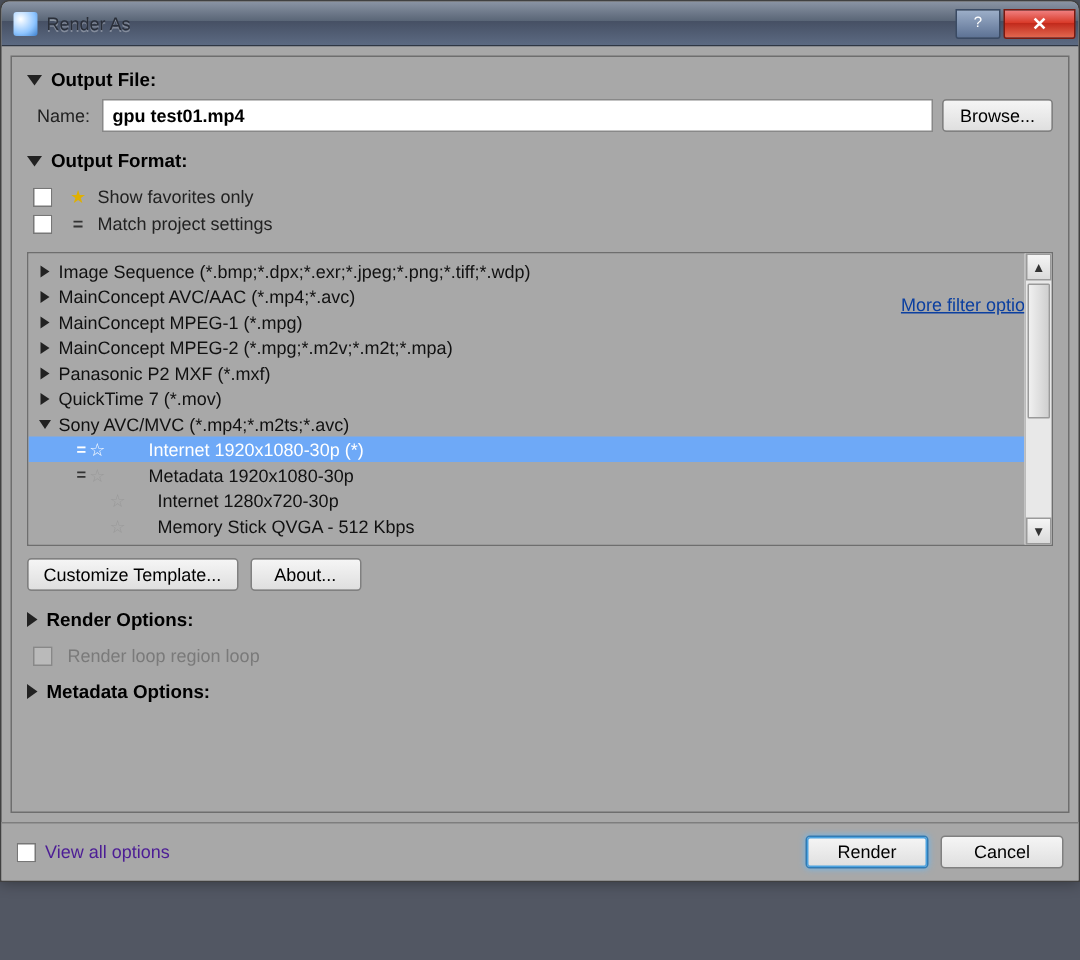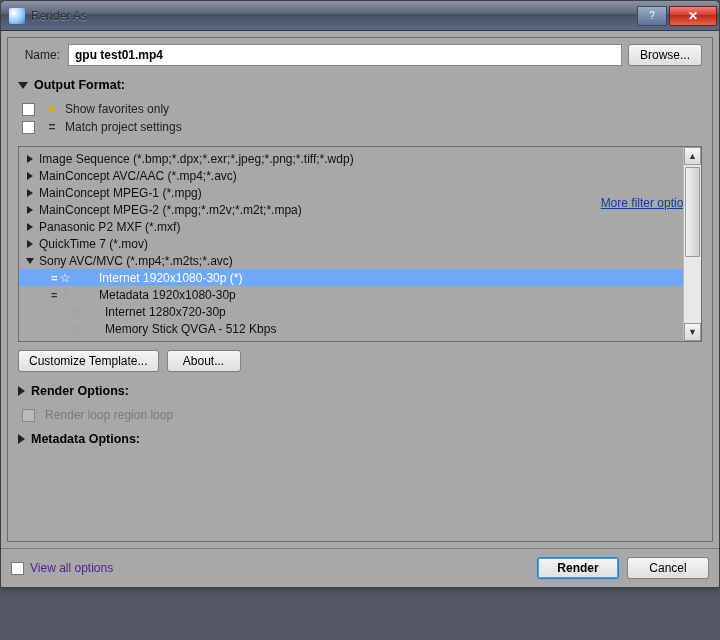--- a/index.html
+++ b/index.html
@@ -83,21 +83,20 @@
   }
   button.std {
     height: 22px; min-width: 74px; font-size: 12px;
     background: linear-gradient(#f5f5f5, #dfdfdf);
     border: 1px solid #808080; border-radius: 3px;
     padding: 0 10px; cursor: pointer;
   }
   button.std.default {
     box-shadow: 0 0 0 1px #4da3e0 inset, 0 0 4px #6fb5ea;
     border-color: #2f7bb5;
-    font-weight: bold;
   }
 
   .filter-opts { margin-top: 4px; margin-bottom: 2px; }
   .chk-row { display: flex; align-items: center; height: 18px; margin-left: 4px; }
   .chkbox { width: 13px; height: 13px; background: #fff; border: 1px solid #777; margin-right: 10px; }
   .chk-icon { width: 14px; display: flex; justify-content: center; margin-right: 6px; }
   .star { color: #e0b000; font-size: 12px; }
   .eq { color: #333; font-size: 12px; font-weight: bold; }
   .chk-label { font-size: 12px; color: #222; }
   .more-link { position: absolute; right: 16px; top: 158px; font-size: 12px; color: #0b3fa0; text-decoration: underline; cursor: pointer; }
@@ -171,20 +170,24 @@
     <div class="title-text">Render As</div>
     <div class="title-spacer"></div>
     <div class="win-btns">
       <div class="win-btn help">?</div>
       <div class="win-btn close">✕</div>
     </div>
   </div>
 
   <div class="client">
 
+    <div class="section-head">
+      <span class="disc open"></span>
+      <span>Output File:</span>
+    </div>
     <div class="form-row">
       <div class="form-label">Name:</div>
       <div class="form-value">
         <input class="text" value="gpu test01.mp4" style="">
         <button class="std">Browse...</button>
       </div>
     </div>
 
     <div class="section-head" style="margin-top:10px">
       <span class="disc open"></span>

